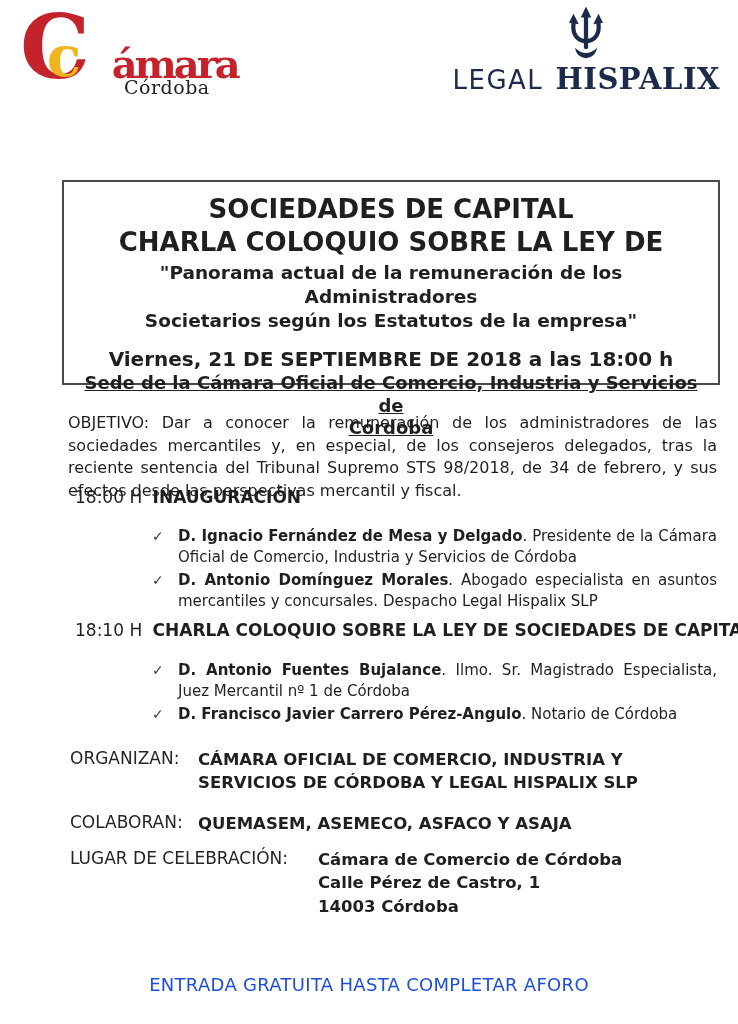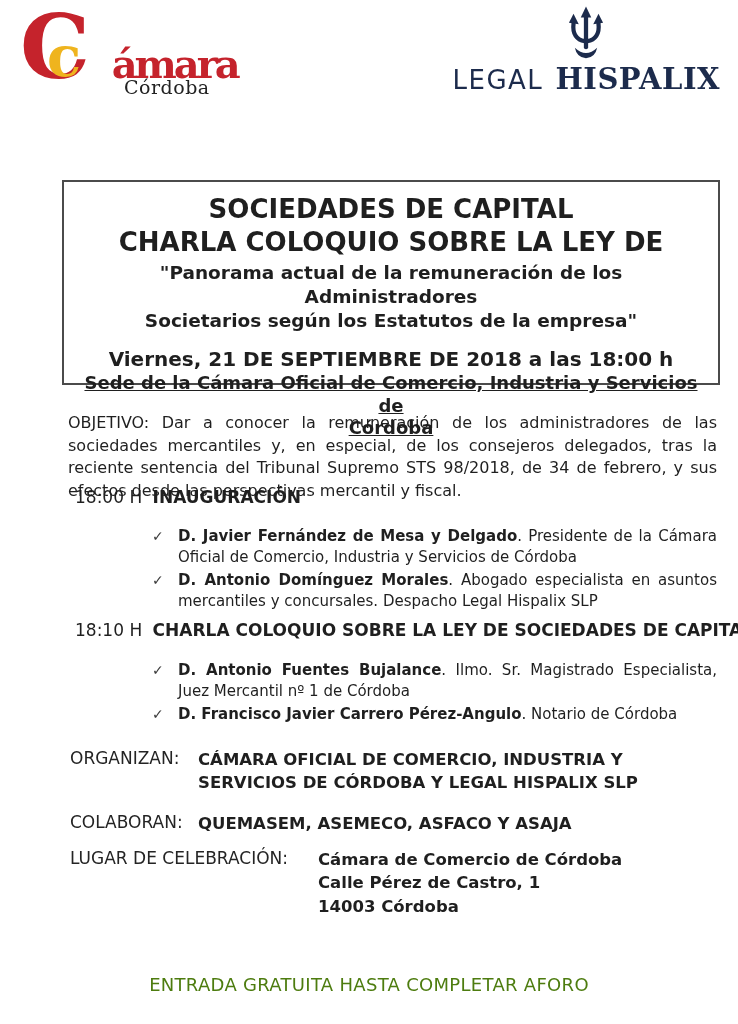--- a/index.html
+++ b/index.html
@@ -77,21 +77,21 @@
   .info-row.wide .info-label { width:248px; }
   .info-value { font-weight:bold; font-size:16.5px; line-height:1.42; }
   .row-organizers    { top:748px; }
   .row-collaborators { top:812px; }
   .row-location      { top:848px; }
   .addr-line { font-weight:bold; }
 
   
   .footer-note {
     position:absolute; top:974px; left:0; right:0; text-align:center;
-    font-size:18px; letter-spacing:0.3px; color:#4d7c0f;
+    font-size:18px; letter-spacing:0.3px; color:#1d4ed8;
   }
 </style>
 </head>
 <body>
 
 <div class="page">
 
   <div class="logos">
     <div class="camara-logo">
       <div class="camara-word">
@@ -139,21 +139,21 @@
 
   <p class="objective">OBJETIVO: Dar a conocer la remuneración de los administradores de las sociedades mercantiles y, en especial, de los consejeros delegados, tras la reciente sentencia del Tribunal Supremo STS 98/2018, de 34 de febrero, y sus efectos desde las perspectivas mercantil y fiscal.</p>
 
   <div class="agenda-heading-row first">
     <span class="agenda-time">18:00 H</span>
     <span class="agenda-heading">INAUGURACIÓN</span>
   </div>
   <ul class="speakers first">
     <li class="speaker">
       <span class="check">✓</span>
-      <span class="speaker-name">D. Javier Fernández de Mesa y Delgado</span><span class="speaker-role">. Presidente de la Cámara Oficial de Comercio, Industria y Servicios de Córdoba</span>
+      <span class="speaker-name">D. Ignacio Fernández de Mesa y Delgado</span><span class="speaker-role">. Presidente de la Cámara Oficial de Comercio, Industria y Servicios de Córdoba</span>
     </li>
     <li class="speaker">
       <span class="check">✓</span>
       <span class="speaker-name">D. Antonio Domínguez Morales</span><span class="speaker-role">. Abogado especialista en asuntos mercantiles y concursales. Despacho Legal Hispalix SLP</span>
     </li>
   </ul>
 
   <div class="agenda-heading-row second">
     <span class="agenda-time">18:10 H</span>
     <span class="agenda-heading">CHARLA COLOQUIO SOBRE LA LEY DE SOCIEDADES DE CAPITAL</span>

